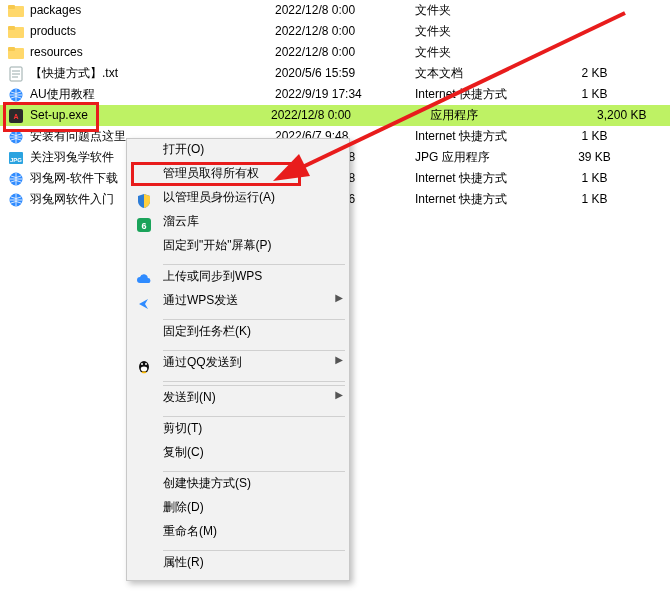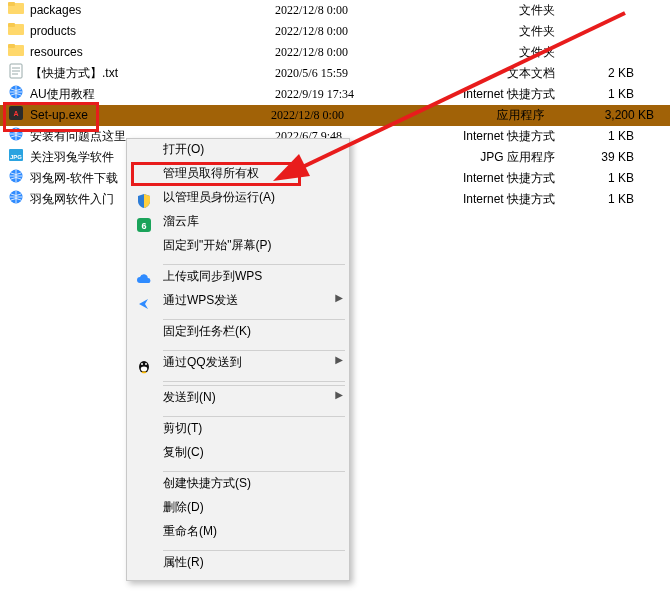--- a/index.html
+++ b/index.html
@@ -1,24 +1,24 @@
 <!DOCTYPE html>
 <html><head>
 <meta charset="utf-8">
 <style>
   html,body{margin:0;padding:0;font-family:"Microsoft YaHei","Segoe UI",Arial,sans-serif;font-size:12px;color:#000;background:#fff;}
   .viewport{position:relative;width:670px;height:595px;overflow:hidden;}
   
   .filelist{position:absolute;left:0;top:0;width:670px;}
   .row{display:flex;align-items:center;height:21px;line-height:21px;white-space:nowrap;}
-  .row.selected{background:#a16207;gap:45px;}
-  .cell-name{display:flex;width:275px;padding-left:8px;box-sizing:border-box;overflow:hidden;}
-  .cell-date{width:140px;font-family:Liberation Serif, serif;}
-  .cell-type{width:140px;text-align:right;}
-  .cell-size{width:95px;text-align:right;padding-right:16px;box-sizing:border-box;}
+  .row.selected{background:#bef264;gap:45px;}
+  .cell-name{display:flex;align-items:center;width:275px;padding-left:8px;box-sizing:border-box;overflow:hidden;}
+  .cell-date{width:140px;}
+  .cell-type{width:140px;}
+  .cell-size{width:95px;text-align:center;padding-right:16px;box-sizing:border-box;}
   .ico{width:16px;height:16px;margin-right:6px;display:inline-flex;align-items:center;justify-content:center;flex-shrink:0;}
   .ico svg{display:block;}
   .name-text{overflow:hidden;text-overflow:ellipsis;}
   
   .annot{position:absolute;border:3px solid #e81c1c;background:transparent;pointer-events:none;box-sizing:border-box;}
   
   .ctxmenu{position:absolute;left:126px;top:138px;width:224px;background:#f2f2f2;border:1px solid #c8c8c8;box-shadow:3px 3px 6px rgba(0,0,0,0.25);padding:2px;box-sizing:border-box;z-index:10;}
   .ctxmenu .mi{display:flex;height:24px;padding-left:34px;position:relative;cursor:default;}
   .ctxmenu .mi .label{flex:1;}
   .ctxmenu .mi .arrow{width:16px;text-align:center;color:#555;font-size:10px;}

